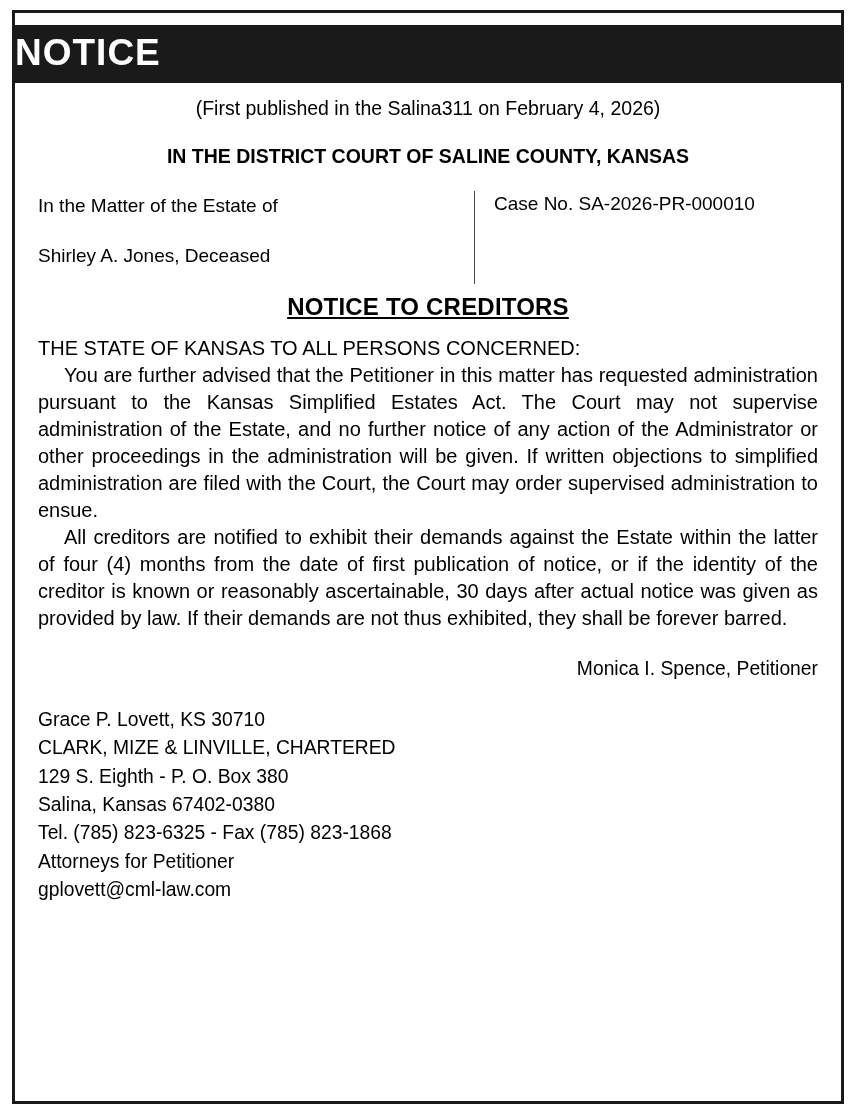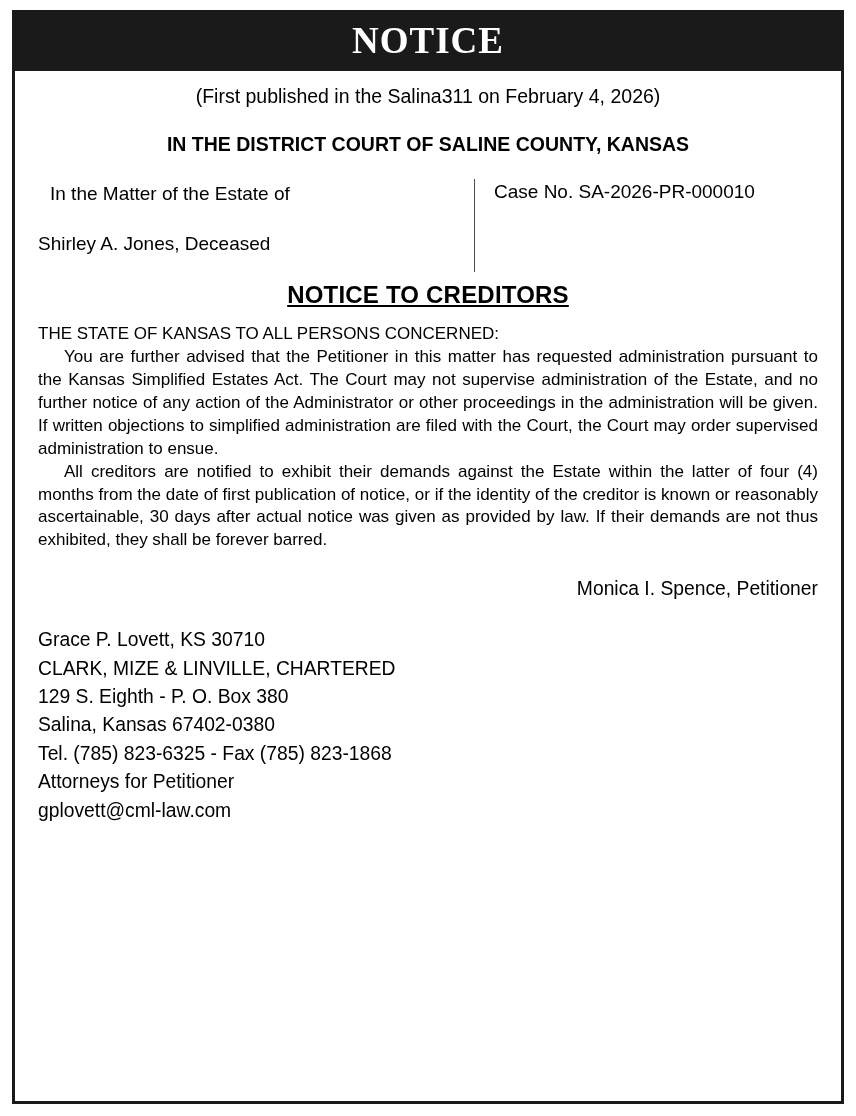--- a/index.html
+++ b/index.html
@@ -25,27 +25,28 @@
     top: 10px;
     width: 832px;
     height: 1094px;
     box-sizing: border-box;
     border: 3px solid #1a1a1a;
     background: #ffffff;
   }
   .notice-banner {
     background: #1a1a1a;
     color: #ffffff;
-    text-align: center;
+    text-align: left;
     font-weight: bold;
     font-size: 37px;
     letter-spacing: 1px;
     line-height: 1.25;
     padding: 5px 0 7px 0;
-    font-family: Liberation Serif, serif;
+    font-family: Liberation Sans, sans-serif;
+    margin-top: 12px;
   }
   .inner {
     padding: 0 23px;
     box-sizing: border-box;
   }
   .publine {
     text-align: center;
     font-size: 19.5px;
     margin-top: 13px;
     line-height: 1.3;
@@ -63,21 +64,21 @@
     height: 100px;
   }
   .caption-left {
     position: absolute;
     left: 0;
     top: 0;
     width: 430px;
     font-size: 19px;
     line-height: 1.35;
   }
-  .caption-left .ln1 { position: absolute; top: 2px; left: 12px; }
+  .caption-left .ln1 { position: absolute; top: 2px; left: 0; }
   .caption-left .ln2 { position: absolute; top: 52px; left: 0; }
   .caption-rule {
     position: absolute;
     left: 436px;
     top: 0;
     width: 1px;
     height: 93px;
     background: #4a4a4a;
   }
   .caption-right {
@@ -88,21 +89,21 @@
   }
   .subhead {
     text-align: center;
     font-weight: bold;
     font-size: 24px;
     text-decoration: underline;
     margin-top: 2px;
     letter-spacing: 0.2px;
   }
   .body-text {
-    font-size: 17px;
+    font-size: 20px;
     line-height: 1.35;
     text-align: justify;
     margin-top: 14px;
   }
   .body-text p {
     margin: 0;
   }
   .no-indent {
     text-indent: 0;
   }

